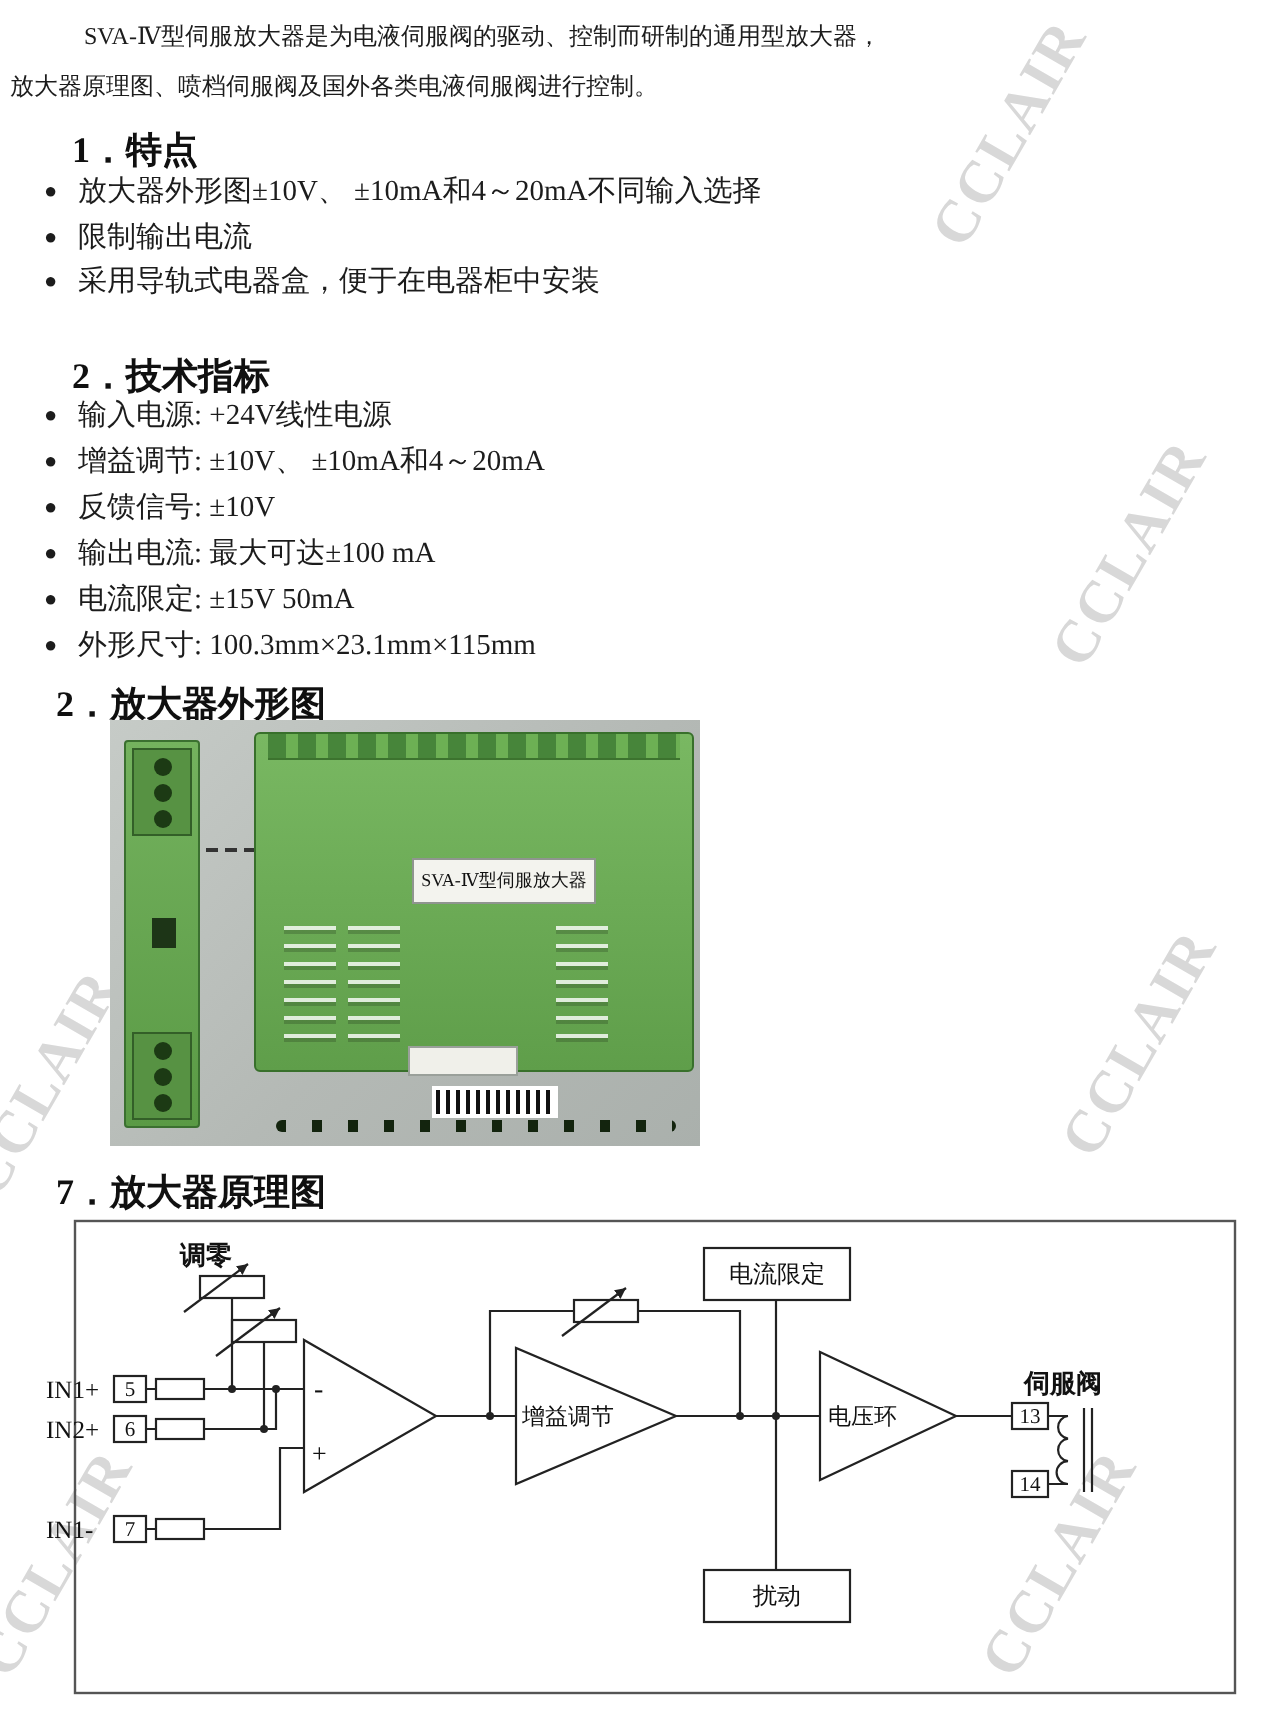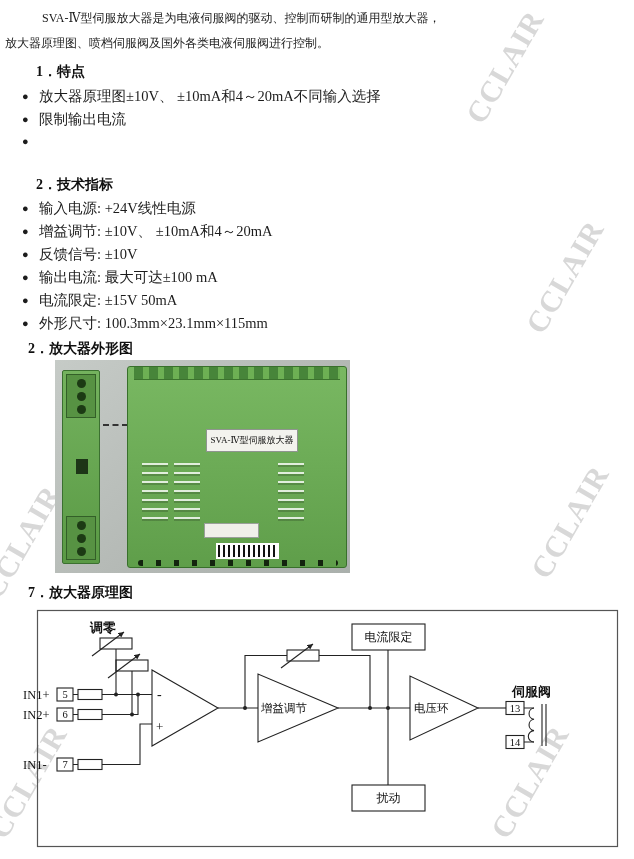--- a/index.html
+++ b/index.html
@@ -14,21 +14,21 @@
     position:absolute; width:140px; text-align:center;
     font-size:30px; font-weight:bold; letter-spacing:1px;
     color:#d8d8d8; transform:rotate(-60deg); pointer-events:none;
     font-family:"Liberation Serif","DejaVu Serif",serif;
   }
   
   .intro { position:absolute; left:5px; width:606px; font-size:12px; line-height:24px; white-space:nowrap; }
   .intro.l1 { top:6px; padding-left:37px; }
   .intro.l2 { top:31px; }
   
-  .sec-title { position:absolute; font-size:14px; font-weight:bold; color:#101010; white-space:nowrap; }
+  .sec-title { position:absolute; font-size:18px; font-weight:bold; color:#101010; white-space:nowrap; }
   
   .blist { position:absolute; left:22px; list-style:none; font-size:14.5px; }
   .blist li { display:flex; align-items:center; white-space:nowrap; }
   .blist.features li { line-height:22.5px; }
   .blist.specs li { line-height:23px; }
   .blt { width:17px; font-size:11px; }
   
   .photo {
     position:absolute; left:55px; top:360px; width:295px; height:213px;
     background:linear-gradient(135deg,#c6cbc7 0%,#b4b9b5 55%,#aab0ac 100%);
@@ -43,21 +43,21 @@
     background:#579243; border:1px solid #335f28;
   }
   .term-block.top { top:3px; } .term-block.bot { bottom:3px; }
   .term-block i {
     display:block; width:9px; height:9px; border-radius:50%;
     background:#1c3a14; margin:4px auto 0 auto;
   }
   .mod-slot { position:absolute; left:13px; top:88px; width:12px; height:15px; background:#1d3517; }
   .dash-line { position:absolute; left:48px; top:64px; width:25px; border-top:2px dashed #333; }
   .mod-right {
-    position:absolute; left:72px; top:6px; width:220px; height:202px;
+    position:absolute; left:72px; top:6px; width:220px; height:170px;
     background:linear-gradient(180deg,#79b862,#5f9e4a);
     border:1px solid #38702b; border-radius:3px;
   }
   .teeth {
     position:absolute; left:6px; right:6px; top:0; height:13px;
     background:repeating-linear-gradient(90deg,#47853a 0 9px,#6db054 9px 15px);
     border-bottom:1px solid #3c732e;
   }
   .tgrid {
     position:absolute; width:26px; height:58px;
@@ -96,28 +96,29 @@
   <div class="wm" style="left:-42px; top:765px;">CCLAIR</div>
   <div class="wm" style="left:460px; top:765px;">CCLAIR</div>
 
   <div class="intro l1">SVA-Ⅳ型伺服放大器是为电液伺服阀的驱动、控制而研制的通用型放大器，</div>
   <div class="intro l2">放大器原理图、喷档伺服阀及国外各类电液伺服阀进行控制。</div>
 
   <div class="sec-title" style="left:36px; top:63px;">1．特点</div>
   <ul class="blist features" style="top:85px;">
     <li>
         <span class="blt">●</span>
-        <span>放大器原理图±10V、 ±10mA和4～20mA不同输入选择</span>
+        <span>放大器外形图±10V、 ±10mA和4～20mA不同输入选择</span>
       </li>
     <li>
         <span class="blt">●</span>
         <span>限制输出电流</span>
       </li>
     <li>
         <span class="blt">●</span>
+        <span>采用导轨式电器盒，便于在电器柜中安装</span>
       </li>
   </ul>
 
   <div class="sec-title" style="left:36px; top:176px;">2．技术指标</div>
   <ul class="blist specs" style="top:197px;">
     <li>
         <span class="blt">●</span>
         <span>输入电源: +24V线性电源</span>
       </li>
     <li>

